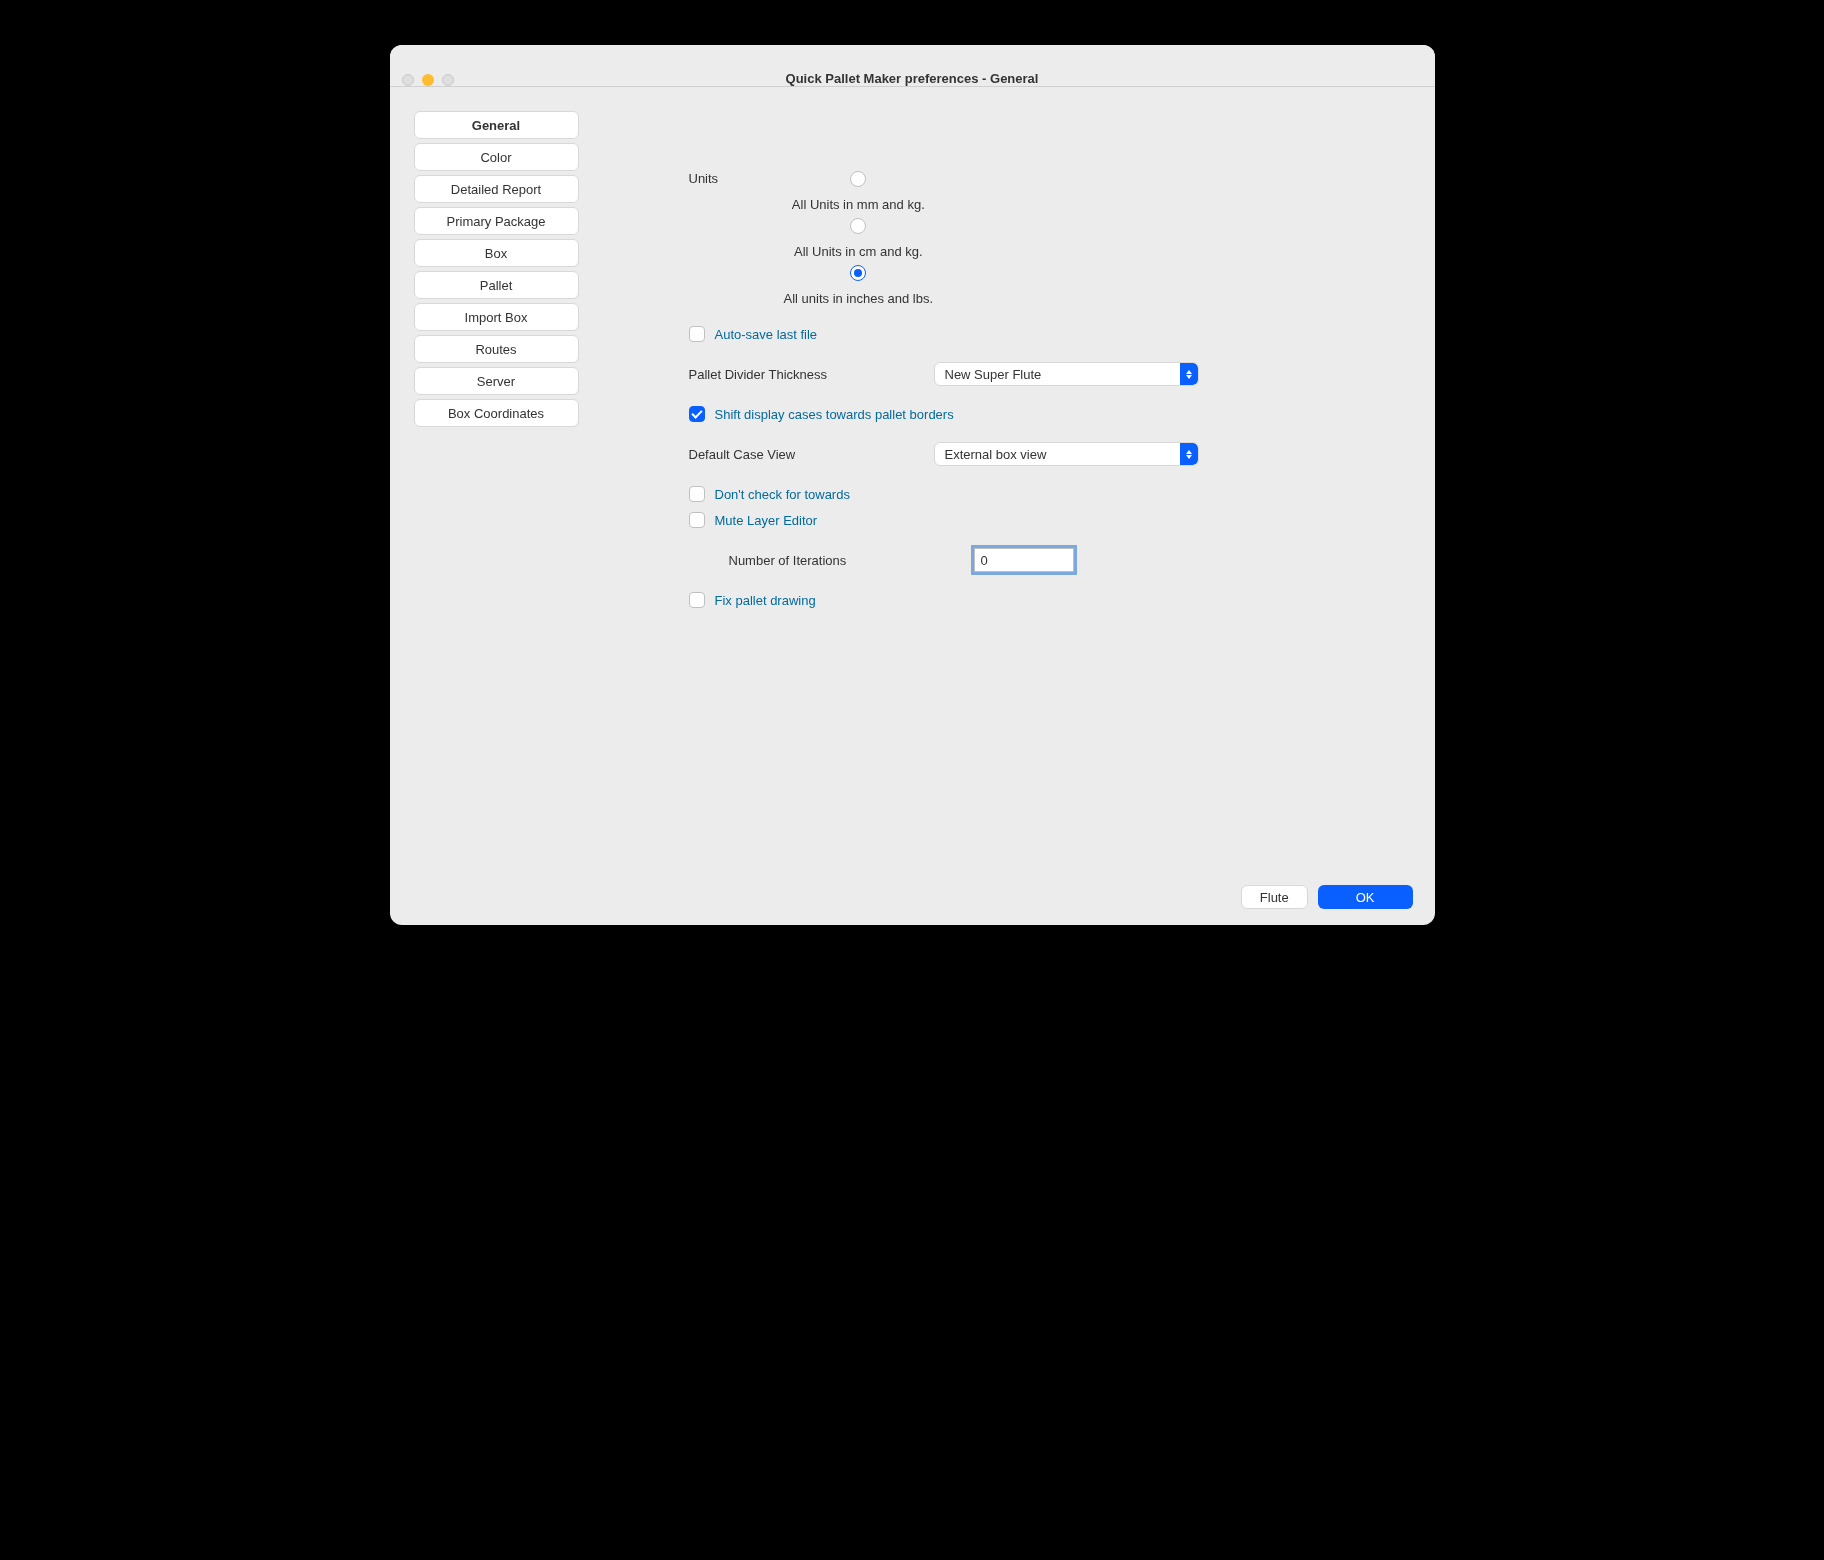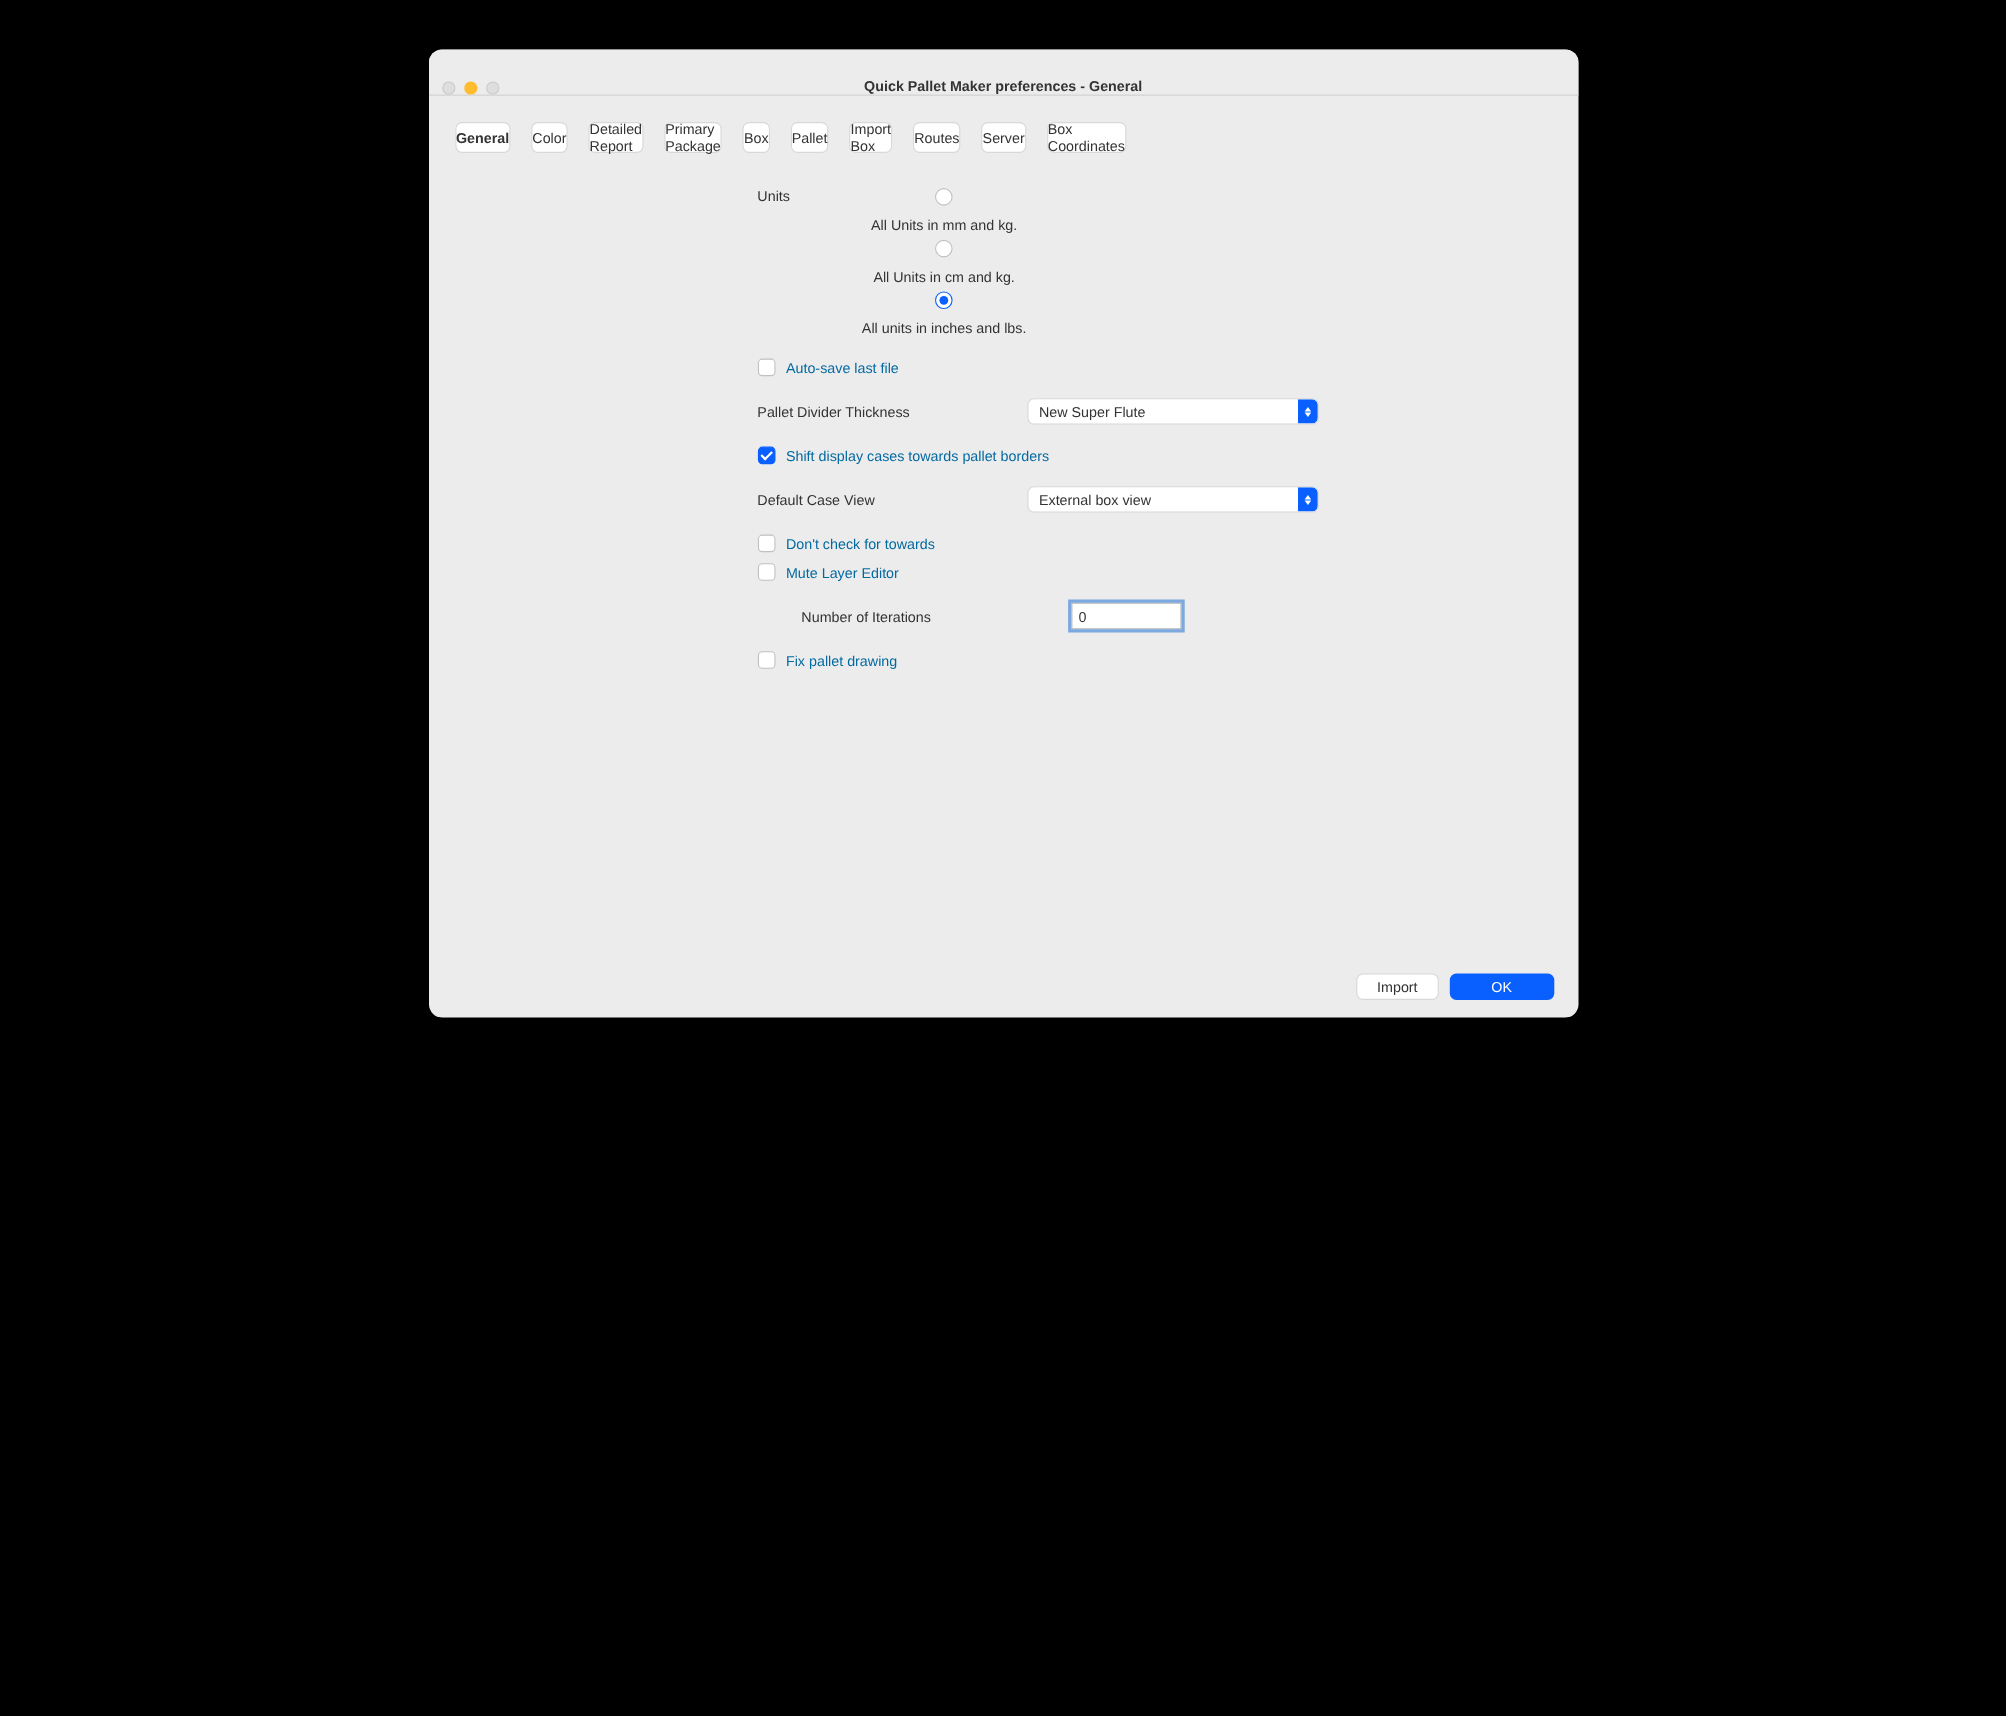--- a/index.html
+++ b/index.html
@@ -60,22 +60,22 @@
     }
     .content {
       flex: 1;
       display: flex;
       padding: 24px;
       gap: 40px;
     }
     .sidebar {
       width: 165px;
       display: flex;
-      flex-direction: row;
-      gap: 19px;
+      flex-direction: column;
+      gap: 4px;
     }
     .sidebar-item {
       height: 28px;
       background: #fff;
       border: 1px solid #d8d8d8;
       border-radius: 6px;
       display: flex;
       align-items: center;
       justify-content: center;
       font-size: 13px;
@@ -389,19 +389,19 @@
           <div class="checkbox"></div>
           <span class="checkbox-text">Fix pallet drawing</span>
         </div>
 
       </div>
     </div>
   </div>
 
   <div class="footer">
     <button class="btn btn-cancel">
-        <span>Import</span>
+        <span>Flute</span>
       </button>
     <button class="btn btn-ok">
         <span>OK</span>
       </button>
   </div>
 </div>
 
 </body></html>

